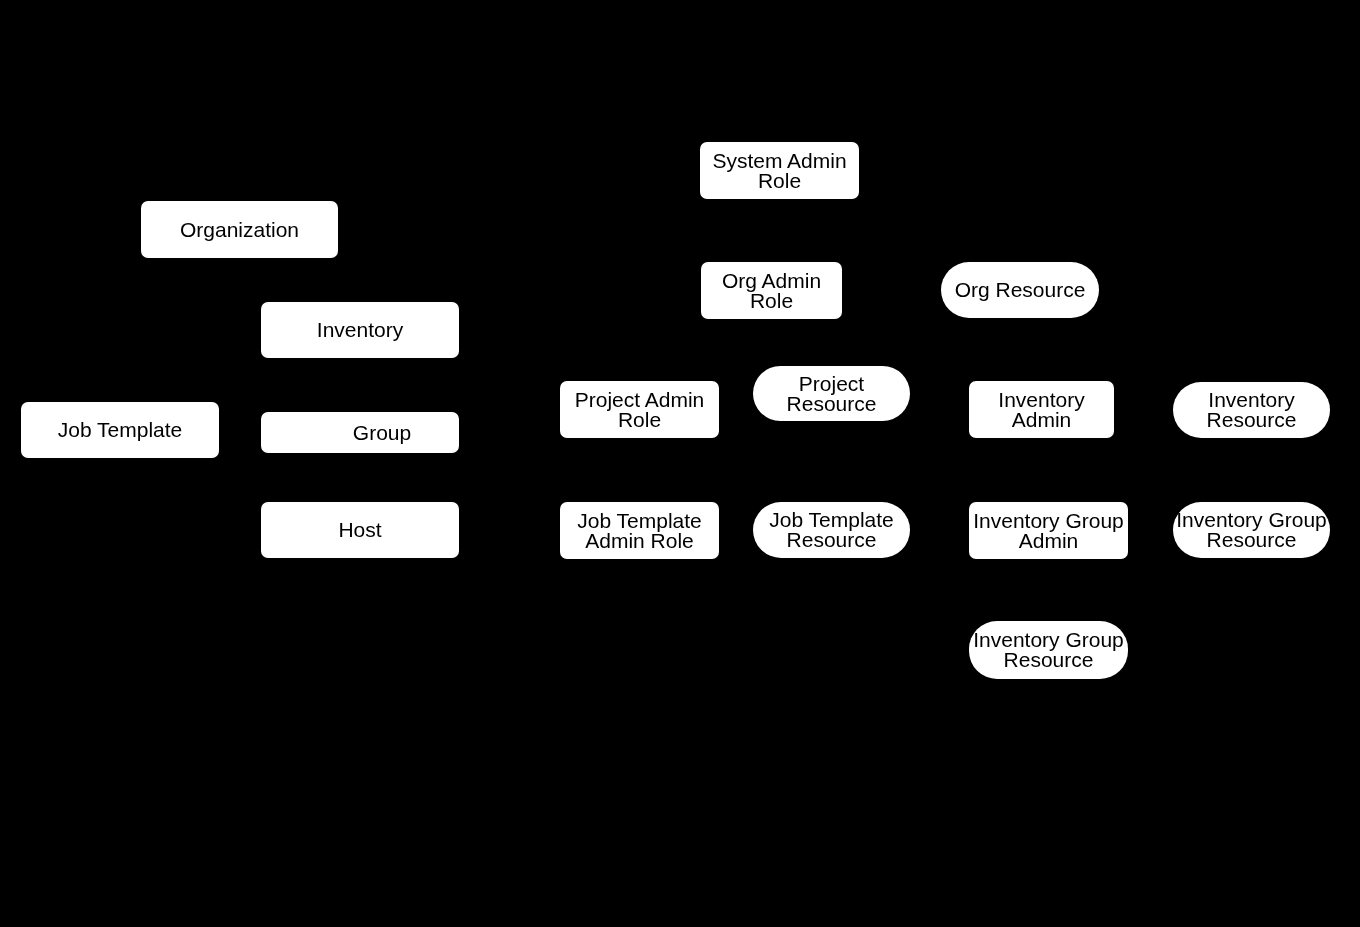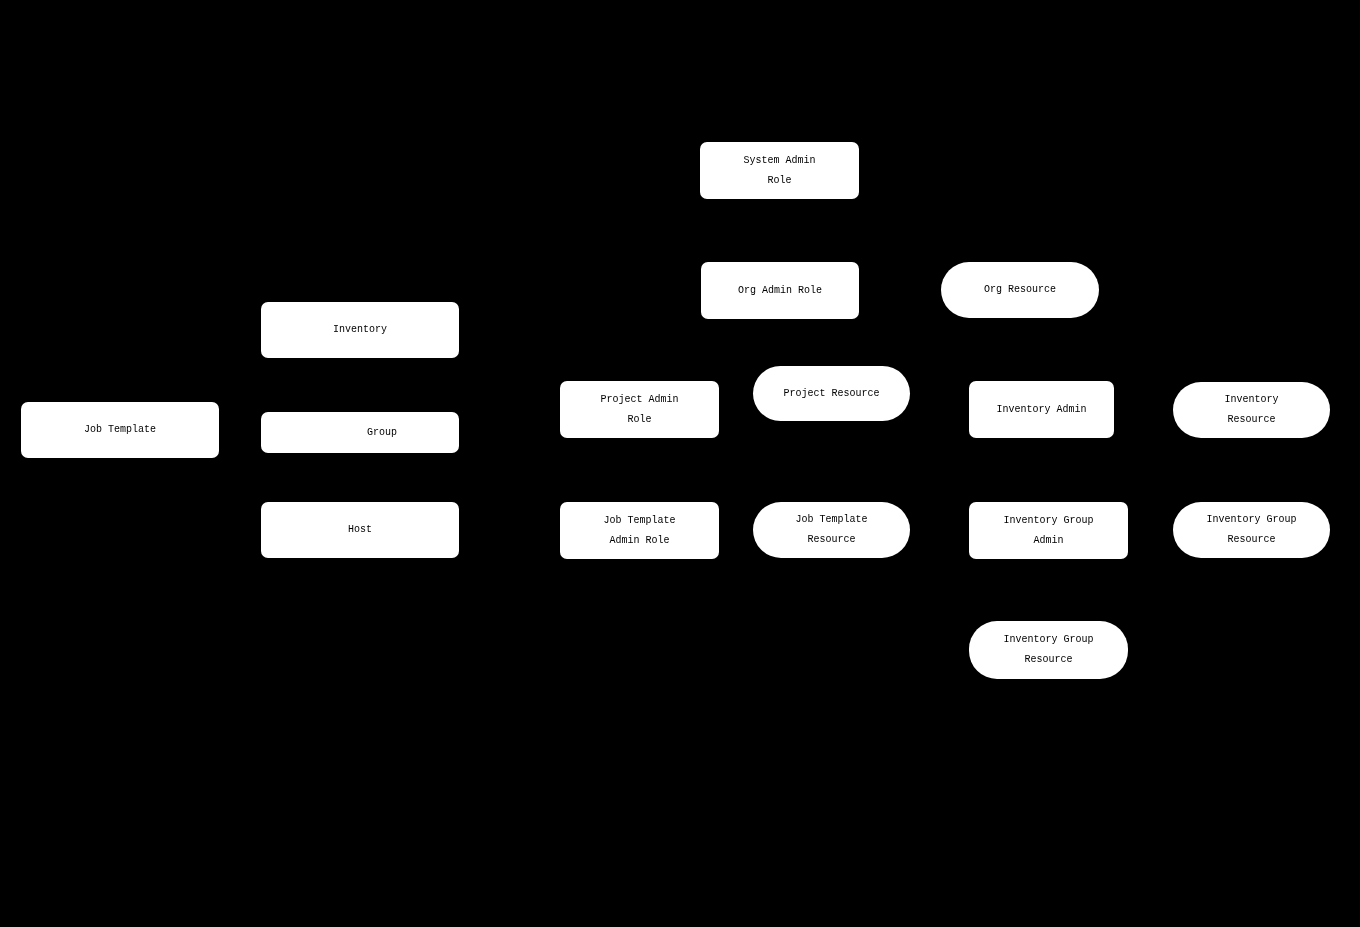--- a/index.html
+++ b/index.html
@@ -18,35 +18,37 @@
   .node {
     position: absolute;
     background: #ffffff;
     color: #000000;
     display: flex;
     align-items: center;
     justify-content: center;
     box-sizing: border-box;
   }
   .node .label {
-    font-size: 10px;
+    font-size: 21px;
     line-height: 20px;
     text-align: center;
     white-space: pre-line;
     color: #000000;
-    font-family: Liberation Mono, monospace;
   }
   .rect    { border-radius: 7px; }
   .stadium { border-radius: 28px; }
 </style>
 </head>
 <body>
 
 <div class="canvas">
 
+  <div class="node rect" style="left:141px; top:201px; width:197px; height:57px;">
+    <span class="label">Organization</span>
+  </div>
 
 
   <div class="node rect" style="left:261px; top:302px; width:198px; height:56px;">
     <span class="label">Inventory</span>
   </div>
 
   <div class="node rect" style="left:21px; top:402px; width:198px; height:56px;">
     <span class="label">Job Template</span>
   </div>
 
@@ -56,21 +58,21 @@
 
   <div class="node rect" style="left:261px; top:502px; width:198px; height:56px;">
     <span class="label">Host</span>
   </div>
 
   <div class="node rect" style="left:700px; top:142px; width:159px; height:57px;">
     <span class="label">System Admin
 Role</span>
   </div>
 
-  <div class="node rect" style="left:701px; top:262px; width:158px; height:57px;align-items:center;">
+  <div class="node rect" style="left:701px; top:262px; width:141px; height:57px;align-items:center;">
     <span class="label">Org Admin Role</span>
   </div>
 
   <div class="node stadium" style="left:941px; top:262px; width:158px; height:56px;align-items:center;">
     <span class="label">Org Resource</span>
   </div>
 
   <div class="node rect" style="left:560px; top:381px; width:159px; height:57px;">
     <span class="label">Project Admin
 Role</span>

